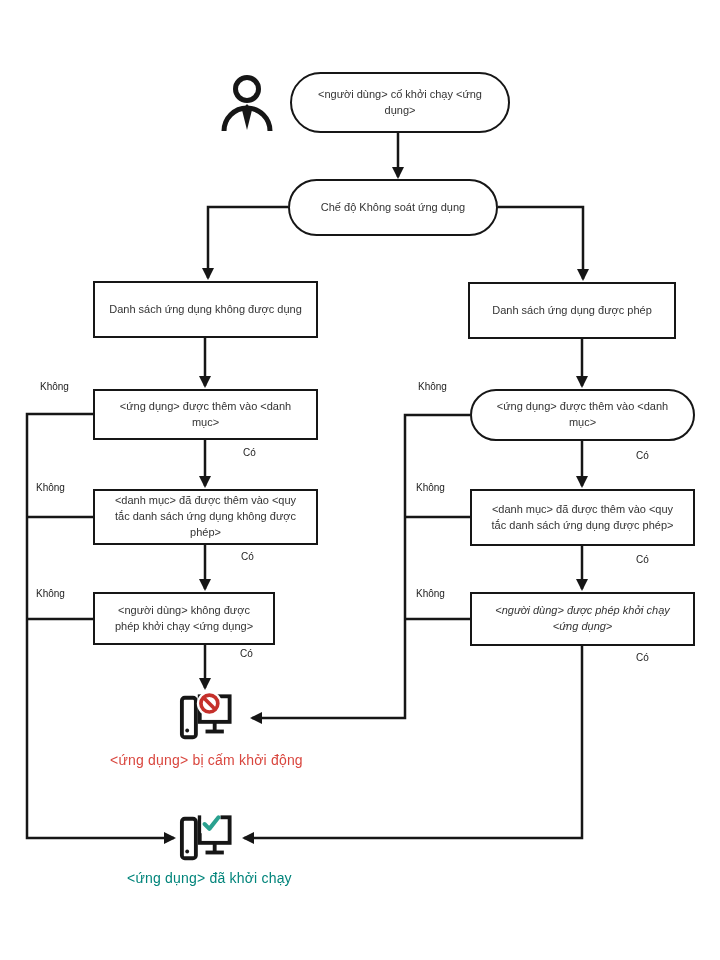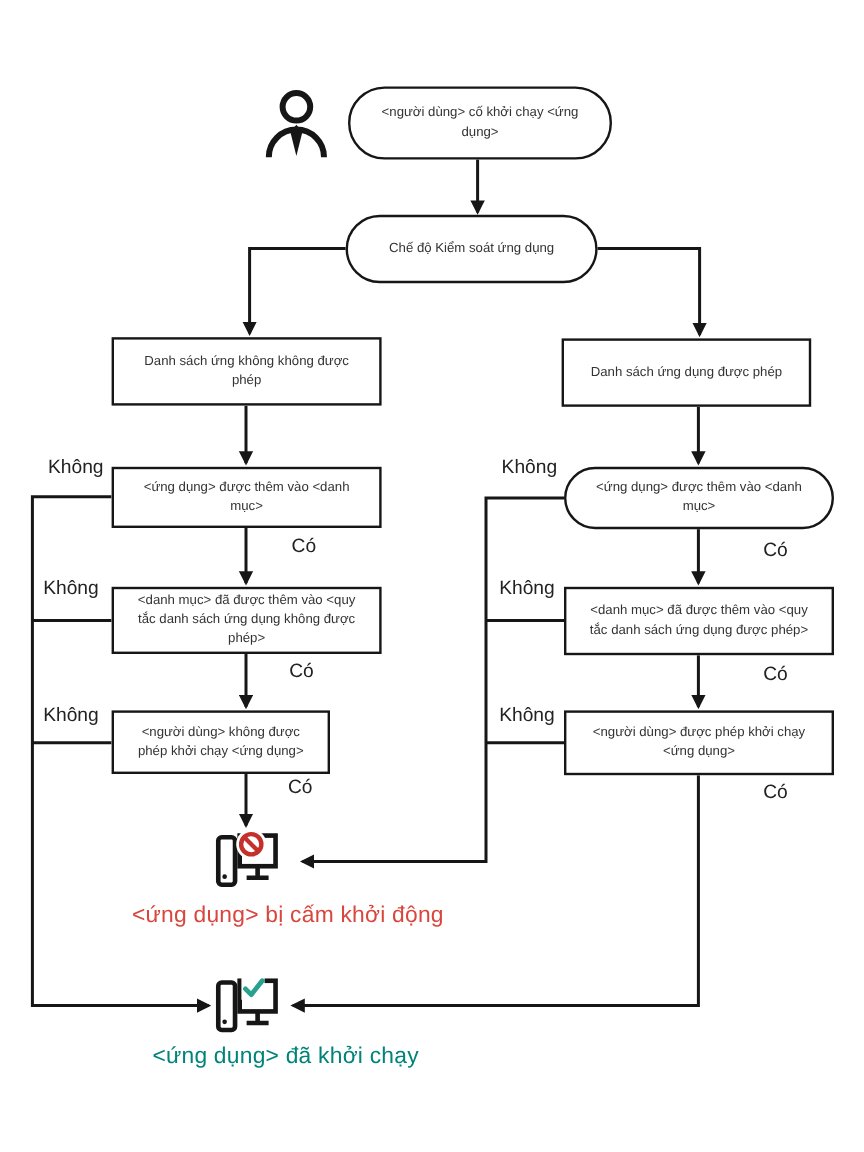--- a/index.html
+++ b/index.html
@@ -9,24 +9,24 @@
   }
   .wires { position:absolute; left:0; top:0; width:720px; height:960px; }
   .node {
     position:absolute; display:flex; align-items:center; justify-content:center;
     text-align:center; box-sizing:border-box;
     border:2.5px solid #161616; background:#ffffff;
     font-size:11px; line-height:1.45; color:#333333; padding:20px 12px;
   }
   .oval { border-radius:34px; }
   .edge-label {
-    position:absolute; font-size:16px; color:#222222; white-space:nowrap;
+    position:absolute; font-size:10px; color:#222222; white-space:nowrap;
   }
   .result-text {
-    position:absolute; font-size:19px; white-space:nowrap; letter-spacing:0.2px;
+    position:absolute; font-size:14px; white-space:nowrap; letter-spacing:0.2px;
   }
   .blocked-text { color:#d9463e; }
   .started-text { color:#00847a;text-align:right; }
   .icon { position:absolute; }
 </style>
 </head>
 <body>
 
 <div class="canvas">
 
@@ -58,37 +58,37 @@
   </svg>
 
   <svg class="icon" style="left:221px; top:74px;" width="52" height="58" viewBox="0 0 52 58">
     <circle cx="26" cy="15" r="11.5" fill="none" stroke="#161616" stroke-width="5"></circle>
     <path d="M3 57 A23 23 0 0 1 49 57" fill="none" stroke="#161616" stroke-width="5"></path>
     <path d="M26 30 L31 36 L26 56 L21 36 Z" fill="#161616"></path>
   </svg>
 
   <div class="node oval" style="left:290px; top:72px; width:220px; height:61px;">&lt;người dùng&gt; cố khởi chạy &lt;ứng dụng&gt;</div>
 
-  <div class="node oval" style="left:288px; top:179px; width:210px; height:57px;">Chế độ Kiểm soát ứng dụng</div>
+  <div class="node oval" style="left:288px; top:179px; width:210px; height:57px;">Chế độ Không soát ứng dụng</div>
 
-  <div class="node" style="left:93px; top:281px; width:225px; height:57px;">Danh sách ứng không không được phép</div>
+  <div class="node" style="left:93px; top:281px; width:225px; height:57px;">Danh sách ứng dụng không được dụng</div>
 
   <div class="node" style="left:468px; top:282px; width:208px; height:57px;">Danh sách ứng dụng được phép</div>
 
   <div class="node" style="left:93px; top:389px; width:225px; height:51px;">&lt;ứng dụng&gt; được thêm vào &lt;danh mục&gt;</div>
 
   <div class="node oval" style="left:470px; top:389px; width:225px; height:52px; border-radius:27px;">&lt;ứng dụng&gt; được thêm vào &lt;danh mục&gt;</div>
 
   <div class="node" style="left:93px; top:489px; width:225px; height:56px;">&lt;danh mục&gt; đã được thêm vào &lt;quy tắc danh sách ứng dụng không được phép&gt;</div>
 
   <div class="node" style="left:470px; top:489px; width:225px; height:57px;">&lt;danh mục&gt; đã được thêm vào &lt;quy tắc danh sách ứng dụng được phép&gt;</div>
 
   <div class="node" style="left:93px; top:592px; width:182px; height:53px;">&lt;người dùng&gt; không được phép khởi chạy &lt;ứng dụng&gt;</div>
 
-  <div class="node" style="left:470px; top:592px; width:225px; height:54px;">&lt;người dùng&gt; được phép khởi chạy &lt;ứng dụng&gt;</div>
+  <div class="node" style="left:470px; top:592px; width:225px; height:54px;font-style:italic;">&lt;người dùng&gt; được phép khởi chạy &lt;ứng dụng&gt;</div>
 
   <div class="edge-label" style="left:40px; top:381px;">Không</div>
   <div class="edge-label" style="left:36px; top:482px;">Không</div>
   <div class="edge-label" style="left:36px; top:588px;">Không</div>
   <div class="edge-label" style="left:243px; top:447px;">Có</div>
   <div class="edge-label" style="left:241px; top:551px;">Có</div>
   <div class="edge-label" style="left:240px; top:648px;">Có</div>
   <div class="edge-label" style="left:418px; top:381px;">Không</div>
   <div class="edge-label" style="left:416px; top:482px;">Không</div>
   <div class="edge-label" style="left:416px; top:588px;">Không</div>

